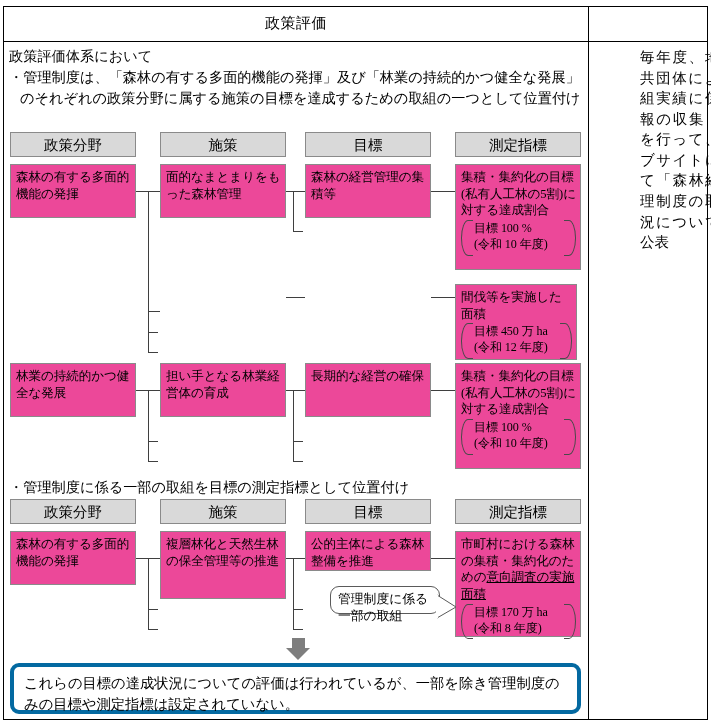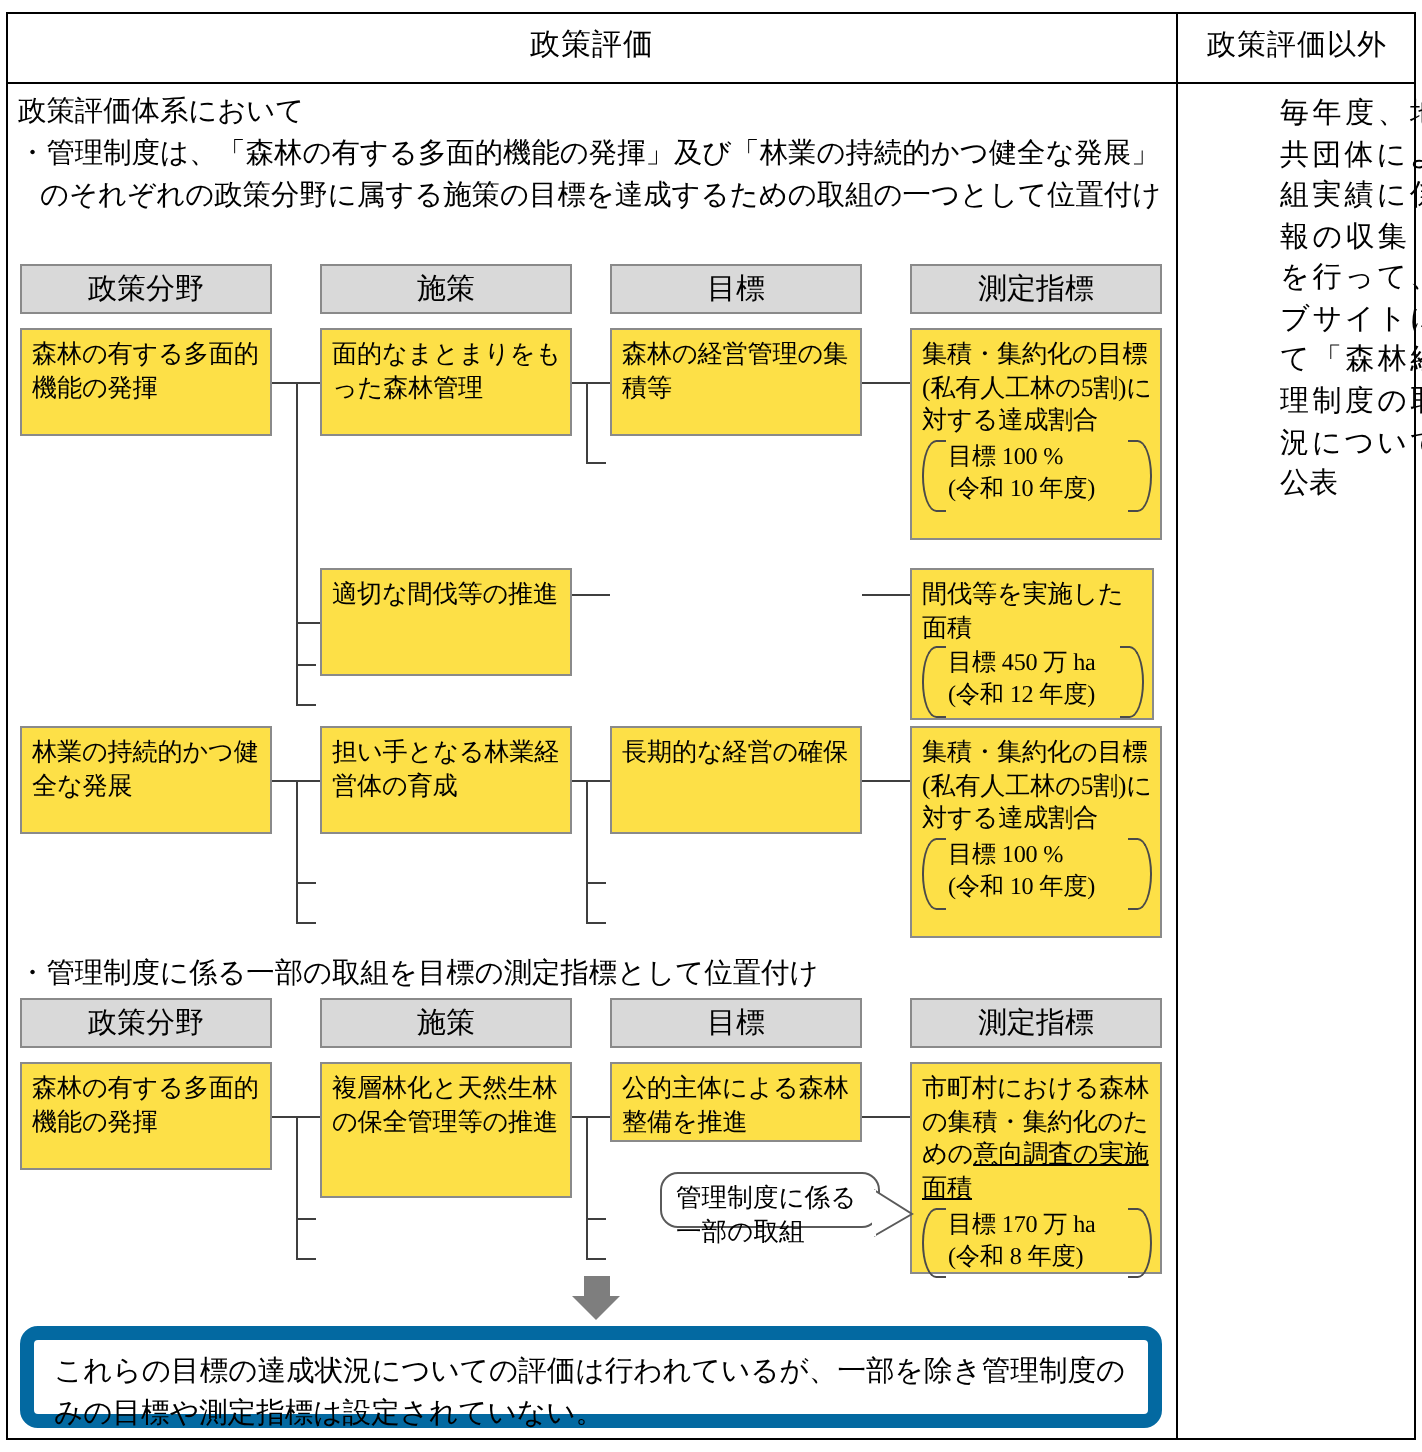--- a/index.html
+++ b/index.html
@@ -57,21 +57,21 @@
 
   
   .chip{
     position:absolute;height:25px;line-height:25px;text-align:center;
     background:#d9d9d9;border:1px solid #8a8a8a;box-sizing:border-box;
     font-size:14.5px;
   }
 
   
   .bx{
-    position:absolute;box-sizing:border-box;background:#fde047;
+    position:absolute;box-sizing:border-box;background:#ec4899;
     border:1px solid #8a8a8a;
     font-size:12.6px;line-height:1.33;
     padding:4px 4px 3px 5px;
     letter-spacing:-0.1px;
   }
   .bx u{text-decoration:underline;text-underline-offset:1px;}
 
   
   .tgt{
     position:relative;margin-top:2px;padding:0 13px 0 13px;
@@ -100,35 +100,34 @@
   .arrow .stem{position:absolute;left:6px;top:0;width:13px;height:11px;background:#7e7e7e;}
   .arrow .head{
     position:absolute;left:0;top:10px;width:0;height:0;
     border-left:12.5px solid transparent;border-right:12.5px solid transparent;
     border-top:12px solid #7e7e7e;
   }
 
   
   .conclusion{
     position:absolute;box-sizing:border-box;background:#fff;
-    border:7px solid #0369a1;border-radius:9px;
+    border:4px solid #0369a1;border-radius:9px;
     font-size:14.3px;line-height:1.5;padding:6px 9px 5px 10px;
   }
 </style>
 </head>
 <body>
 
 <div class="page">
 
   <div class="frame"></div>
   <div class="hdr-rule"></div>
   <div class="col-split"></div>
 
   <div class="hdr-left">政策評価</div>
-  <div class="hdr-right">政策評価以外</div>
 
   <div class="rightcol">毎年度、地方公共団体による取組実績に係る情報の収集・分析を行って、ウェブサイトにおいて「森林経営管理制度の取組状況について」を公表</div>
 
   <div class="leftbody">
 
     <div class="intro">
       <span class="l1">政策評価体系において</span>
       <span class="bullet">
         <span class="hang">・管理制度は、「森林の有する多面的機能の発揮」及び「林業の持続的かつ健全な発展」のそれぞれの政策分野に属する施策の目標を達成するための取組の一つとして位置付け</span>
       </span>
@@ -148,21 +147,20 @@
     <div class="bx" style="left:452px;top:123px;width:126px;height:106px;">
       <span>集積・集約化の目標(私有人工林の5割)に対する達成割合</span>
       <div class="tgt">
         <span class="bk l"></span>
         <span class="bk r"></span>
         <div>目標 100 %</div>
         <div>(令和 10 年度)</div>
       </div>
     </div>
 
-    <div class="bx" style="left:157px;top:243px;width:126px;height:54px;">適切な間伐等の推進</div>
 
 
     <div class="bx" style="left:452px;top:243px;width:122px;height:76px;">
       <span>間伐等を実施した面積</span>
       <div class="tgt">
         <span class="bk l"></span>
         <span class="bk r"></span>
         <div>目標 450 万 ha</div>
         <div>(令和 12 年度)</div>
       </div>

